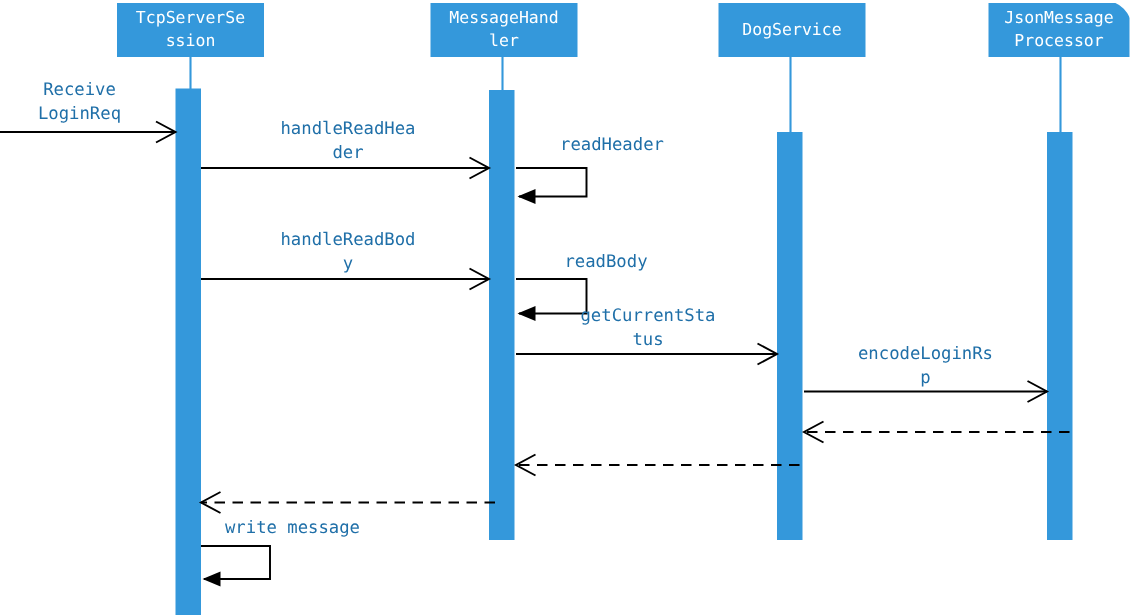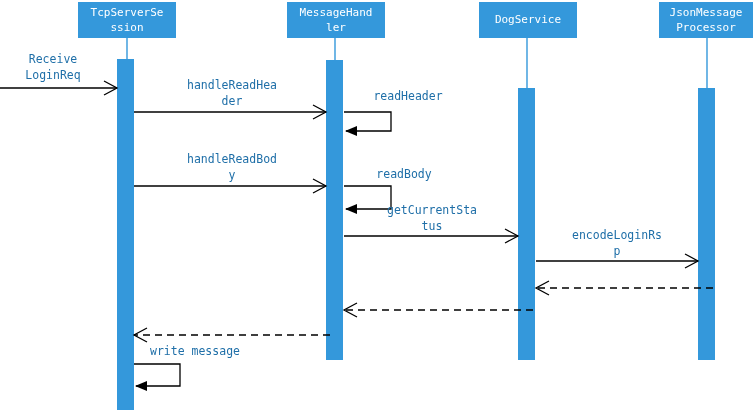--- a/index.html
+++ b/index.html
@@ -7,20 +7,21 @@
     padding: 0;
     background: #ffffff;
   }
   #diagram-root {
     position: relative;
     width: 755px;
     height: 410px;
     background: #ffffff;
     overflow: hidden;
     font-family: "DejaVu Sans Mono", "Liberation Mono", monospace;
+    border-radius: 20px;
   }
   #seq-svg {
     position: absolute;
     left: 0;
     top: 0;
     width: 755px;
     height: 410px;
     display: block;
   }
   .participant-box-rect {

